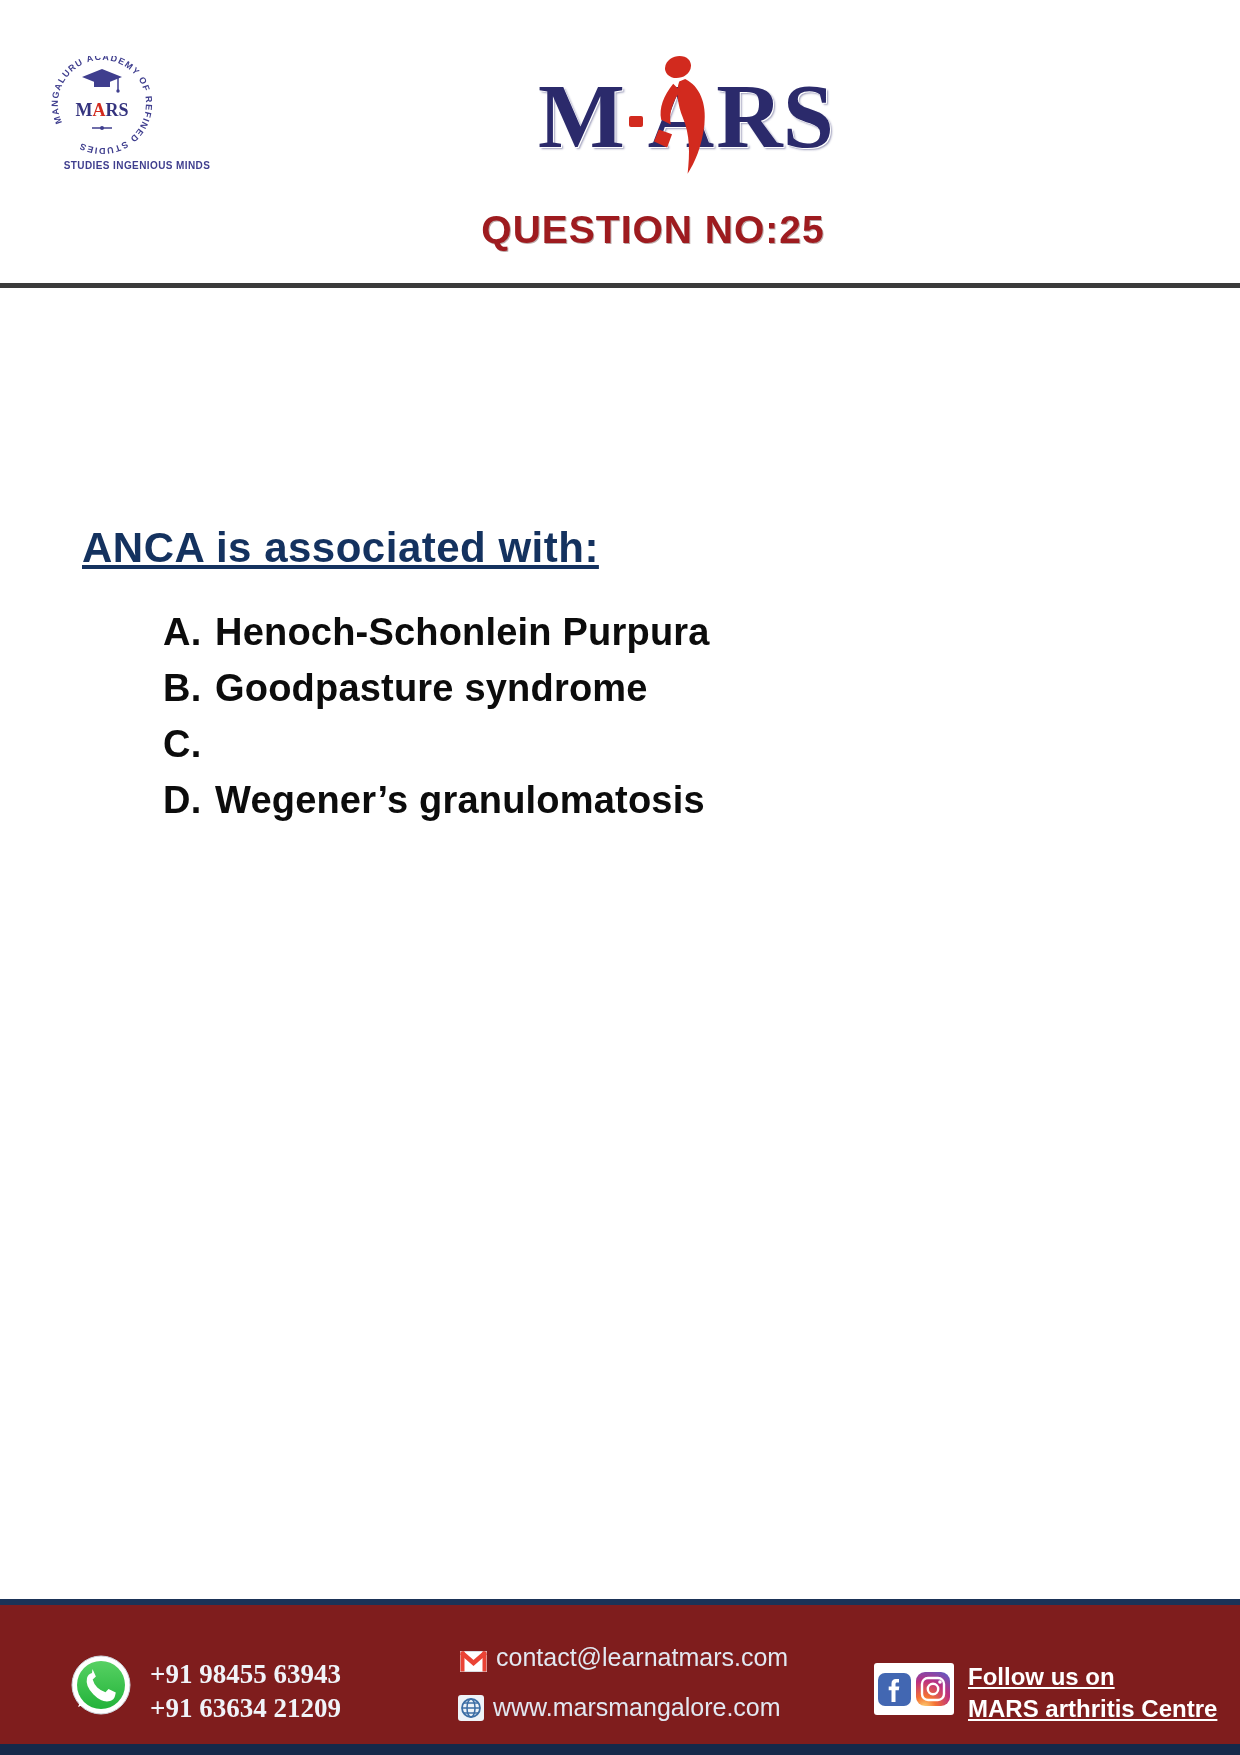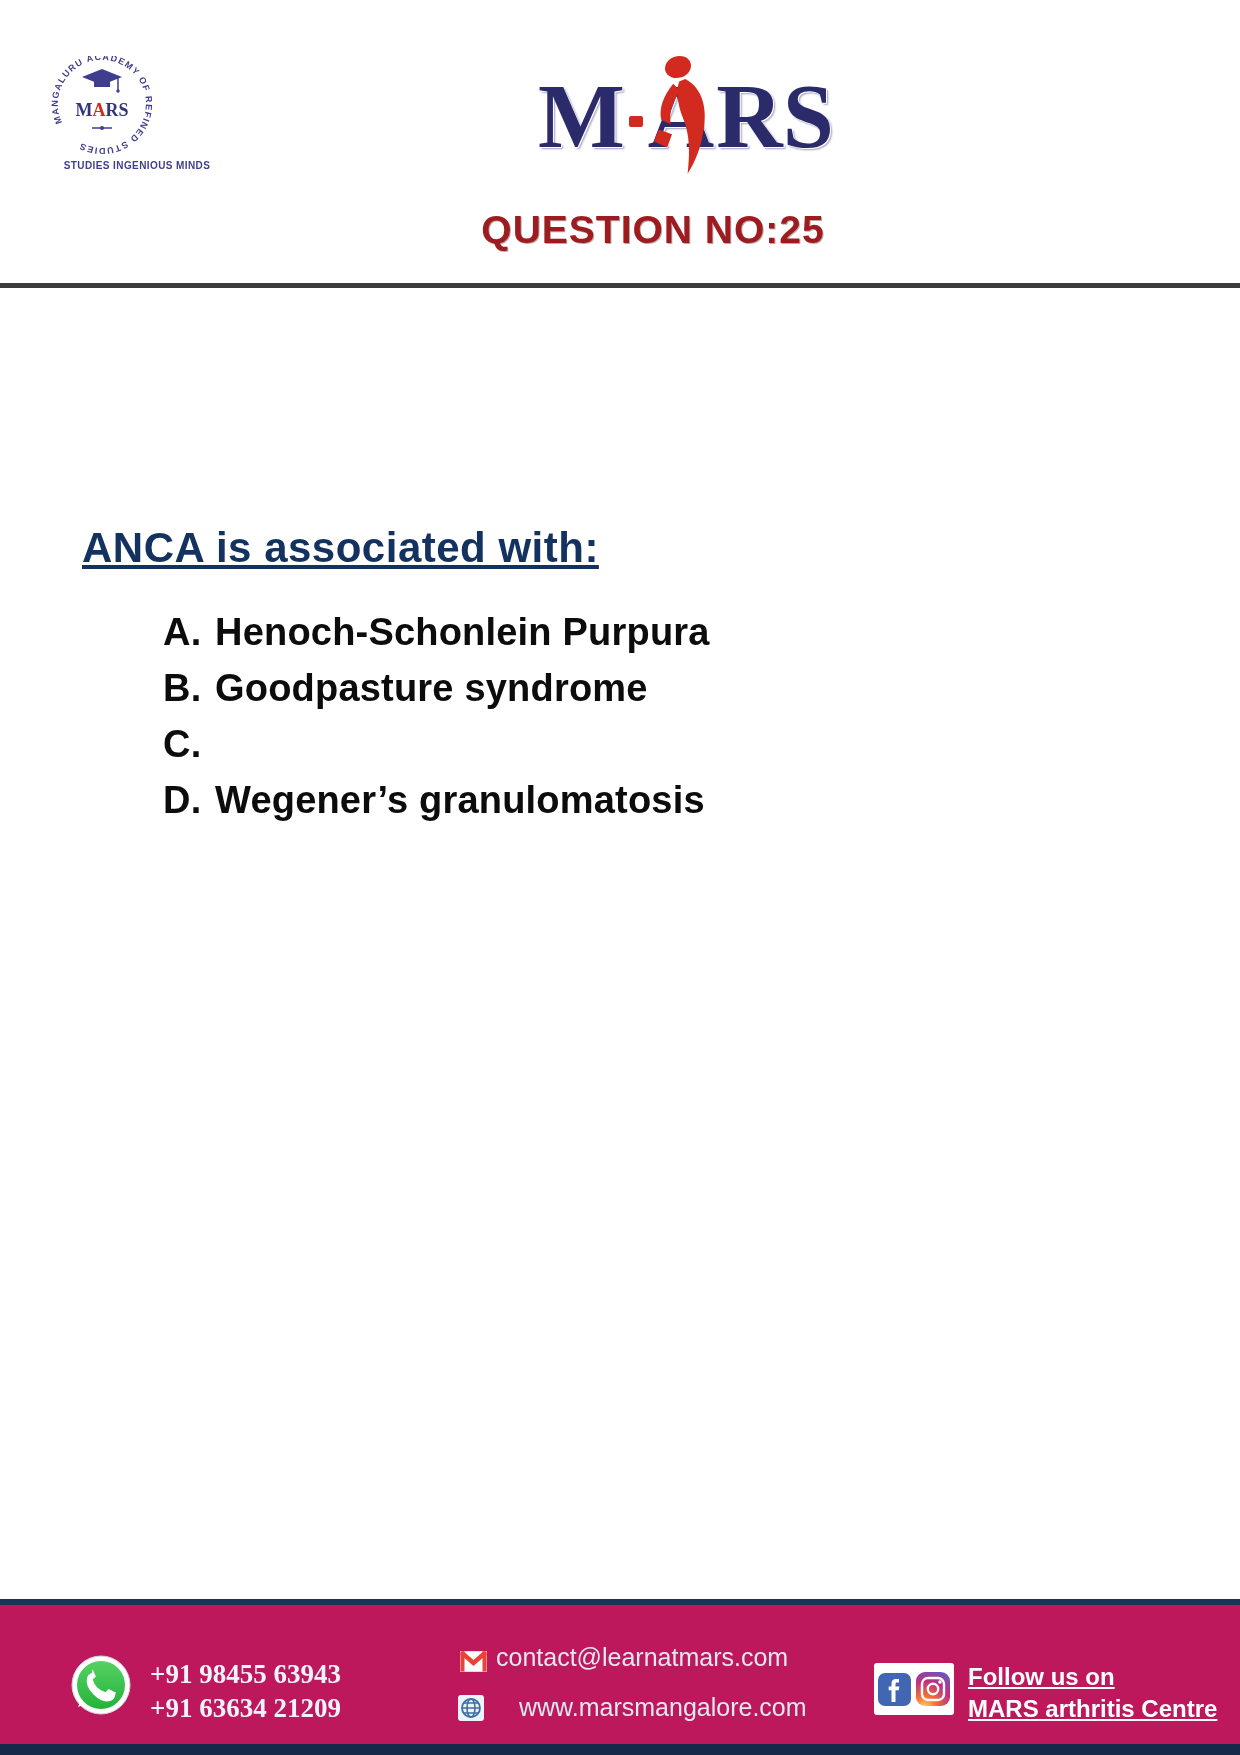--- a/index.html
+++ b/index.html
@@ -28,31 +28,31 @@
 
   
   .question-text{position:absolute;left:82px;top:524px;font-size:42px;font-weight:800;
     color:#14325f;letter-spacing:.5px;text-decoration:underline;}
   .options{position:absolute;left:163px;top:612px;}
   .option-row{display:flex;margin-bottom:16px;font-size:38px;font-weight:800;
     line-height:40px;color:#0c0c0c;letter-spacing:.2px;}
   .option-letter{width:52px;flex:0 0 52px;}
 
   
-  .footer{position:absolute;left:0;bottom:0;width:1240px;height:156px;background:#be185d;
+  .footer{position:absolute;left:0;bottom:0;width:1240px;height:156px;background:#7f1d1d;
     border-top:6px solid #1b3357;box-sizing:border-box;margin-top:42px;}
   .footer-bottom-strip{position:absolute;left:0;bottom:0;width:100%;height:11px;background:#15294a;}
   .wa-icon{position:absolute;left:70px;top:50px;cursor:pointer;}
   .phones{position:absolute;left:150px;top:52px;font-family:"Liberation Serif",serif;
     font-weight:bold;font-size:27px;line-height:34px;color:#f0f3f8;}
   .contact-row{position:absolute;display:flex;align-items:center;color:#e2e8f1;
     font-size:25px;cursor:pointer;}
   .contact-row .cicon{margin-right:9px;display:flex;}
   .row-email{left:460px;top:38px;align-items:flex-end;}
-  .row-web{left:458px;top:88px;gap:26px;}
+  .row-web{left:458px;top:88px;}
   .social-box{position:absolute;left:874px;top:58px;width:80px;height:52px;background:#ffffff;
     border-radius:3px;display:flex;align-items:center;justify-content:center;gap:5px;}
   .follow-text{position:absolute;left:968px;top:56px;font-size:24px;font-weight:bold;
     color:#ffffff;line-height:32px;text-decoration:underline;}
 </style>
 </head>
 <body>
 
 <div class="page">
 

